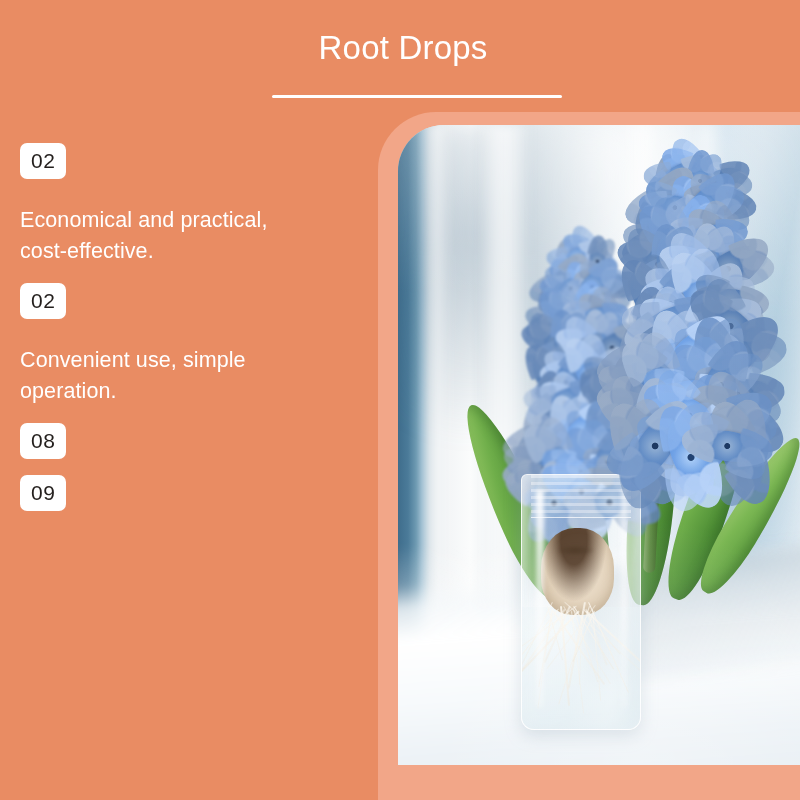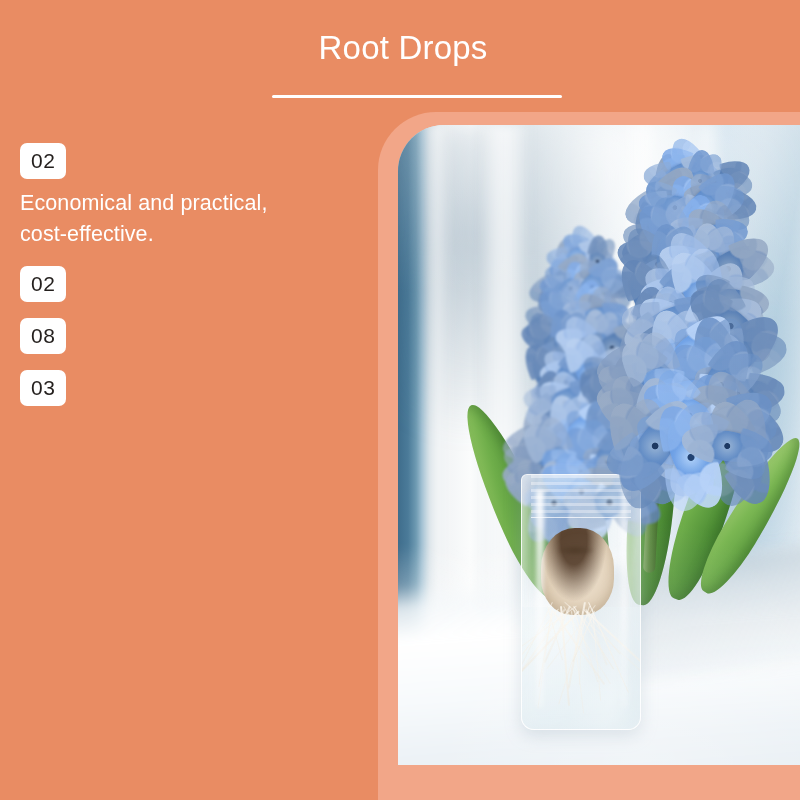--- a/index.html
+++ b/index.html
@@ -63,21 +63,21 @@
     line-height:1;
     padding:7px 11px 8px 11px;
     border-radius:7px;
     letter-spacing:.5px;
   }
   .feature-text {
     color:#ffffff;
     font-size:21.5px;
     line-height:31px;
     font-weight:400;
-    margin-top:9px;
+    margin-top:26px;
     letter-spacing:.1px;
     white-space:pre-line;
   }
 
   
   .photo-frame {
     position:absolute;
     left:378px;
     top:112px;
     right:0;
@@ -349,28 +349,30 @@
   <div class="features">
 
     <div class="feature">
       <span class="badge">02</span>
       <div class="feature-text">Economical and practical,
 cost-effective.</div>
     </div>
 
     <div class="feature">
       <span class="badge">02</span>
+      <div class="feature-text">Convenient use, simple
+operation.</div>
     </div>
 
     <div class="feature">
       <span class="badge">08</span>
     </div>
 
     <div class="feature">
-      <span class="badge">03</span>
+      <span class="badge">09</span>
     </div>
 
   </div>
 
   <div class="photo-frame">
     <div class="photo">
       <div class="scene">
 
         <div class="backdrop"></div>
         <div class="backdrop-soft"></div>

